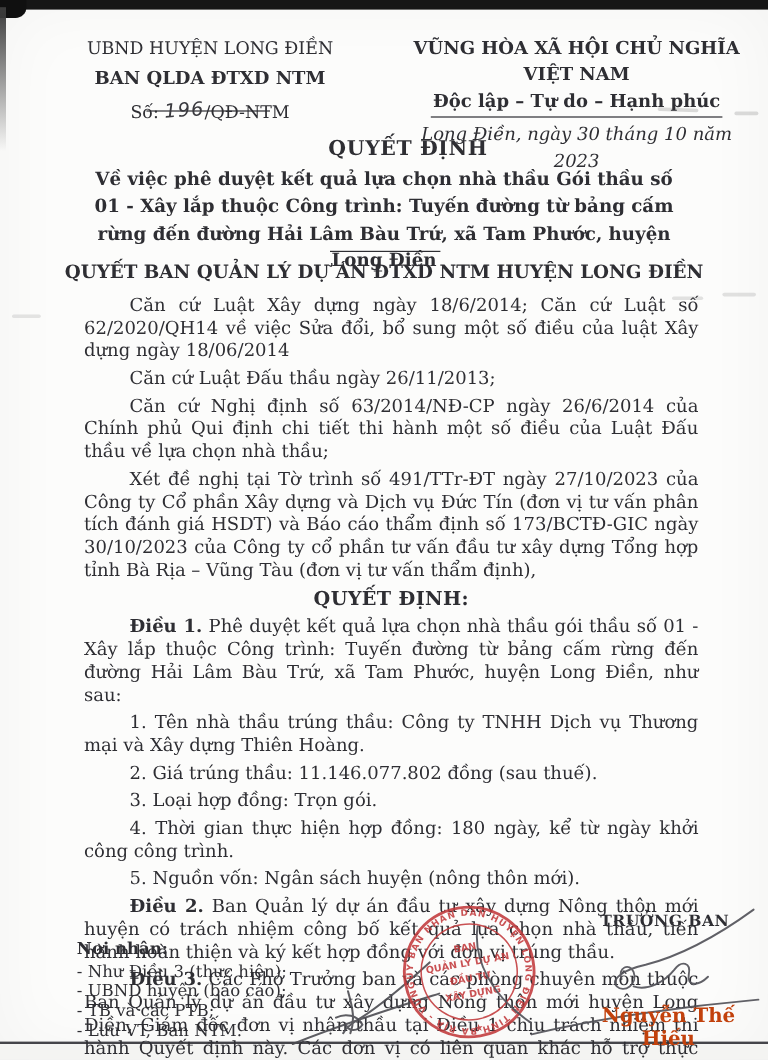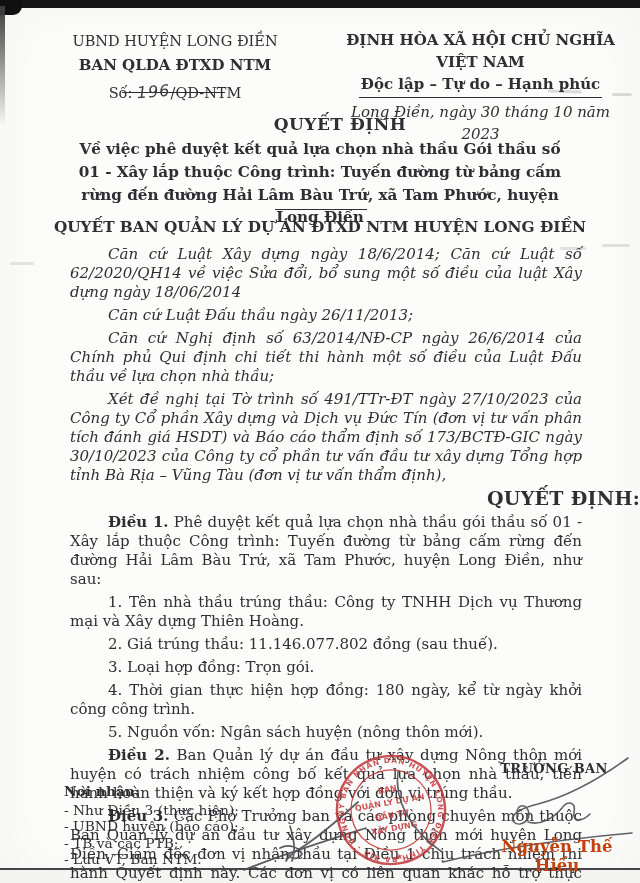--- a/index.html
+++ b/index.html
@@ -41,22 +41,22 @@
   .doc-title{position:absolute;left:0;top:114px;width:100%;text-align:center;
     font-weight:bold;font-size:17px;letter-spacing:.5px;padding-left:20px;}
   .doc-subject{position:absolute;left:78px;top:138px;width:484px;text-align:center;
     font-weight:bold;font-size:15.2px;line-height:1.5;}
   .subject-rule{position:absolute;left:275px;top:209px;width:92px;height:0;border-top:1.5px solid #2e2e33;}
 
   
   .flow{position:absolute;left:0;top:218px;width:640px;font-size:15px;line-height:19px;}
   .authority{ text-align:center;font-weight:bold;font-size:15.3px;margin:0 0 8px 0;}
   .flow p{margin:0 58px 4px 70px;text-align:justify;text-indent:38px;}
-  .pre{font-style:italic;}
-  .decision-heading{text-align:right;font-weight:bold;font-size:19px;margin:4px 0 5px 0;letter-spacing:.3px;padding-left:12px;}
+  .pre{}
+  .decision-heading{text-align:center;font-weight:bold;font-size:16px;margin:4px 0 5px 0;letter-spacing:.3px;padding-left:12px;}
 
   
   .recipients{position:absolute;left:64px;top:783px;font-size:13.8px;line-height:16.5px;}
   .recipients-heading{font-weight:bold;margin-bottom:2px;}
   .signer-title{position:absolute;left:486px;top:761px;width:136px;text-align:center;
     font-weight:bold;font-size:13px;letter-spacing:.4px;}
   .signer-name{position:absolute;left:478px;top:837px;width:158px;text-align:center;
     font-weight:bold;font-size:16.5px;color:#c2410c;}
   .stamp-wrap{position:absolute;left:333px;top:752px;width:116px;height:116px;
     transform:rotate(-10deg);opacity:.88;}
@@ -79,21 +79,21 @@
   <div class="smudge" style="left:602px;top:244px;width:28px;opacity:.28;"></div>
   <div class="smudge" style="left:10px;top:262px;width:24px;opacity:.25;"></div>
 
   <div class="header">
     <div class="header-left">
       <div class="org1">UBND HUYỆN LONG ĐIỀN</div>
       <div class="org2"><span>BAN </span><span class="u-part">QLDA ĐTXD</span><span> NTM</span></div>
       <div class="docno"><span>Số: </span><span class="hand">196</span><span>/QĐ-NTM</span></div>
     </div>
     <div class="header-right">
-      <div class="b">ĐỊNH HÒA XÃ HỘI CHỦ NGHĨA VIỆT NAM</div>
+      <div class="b">VŨNG HÒA XÃ HỘI CHỦ NGHĨA VIỆT NAM</div>
       <div><span class="b motto">Độc lập – Tự do – Hạnh phúc</span></div>
       <div class="i date-line">Long Điền, ngày 30 tháng 10 năm 2023</div>
     </div>
   </div>
 
   <div class="doc-title">QUYẾT ĐỊNH</div>
   <div class="doc-subject">Về việc phê duyệt kết quả lựa chọn nhà thầu Gói thầu số 01 - Xây lắp thuộc Công trình: Tuyến đường từ bảng cấm rừng đến đường Hải Lâm Bàu Trứ, xã Tam Phước, huyện Long Điền</div>
   <div class="subject-rule"></div>
 
   <div class="flow">

